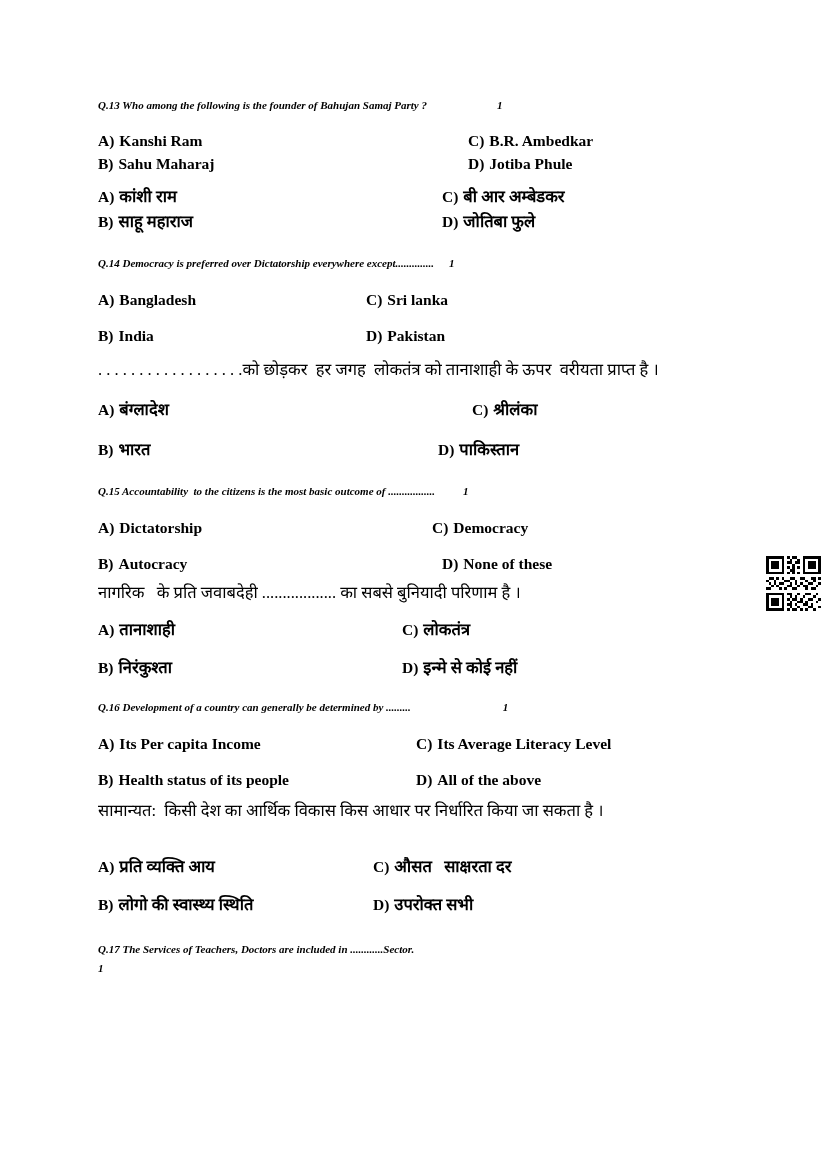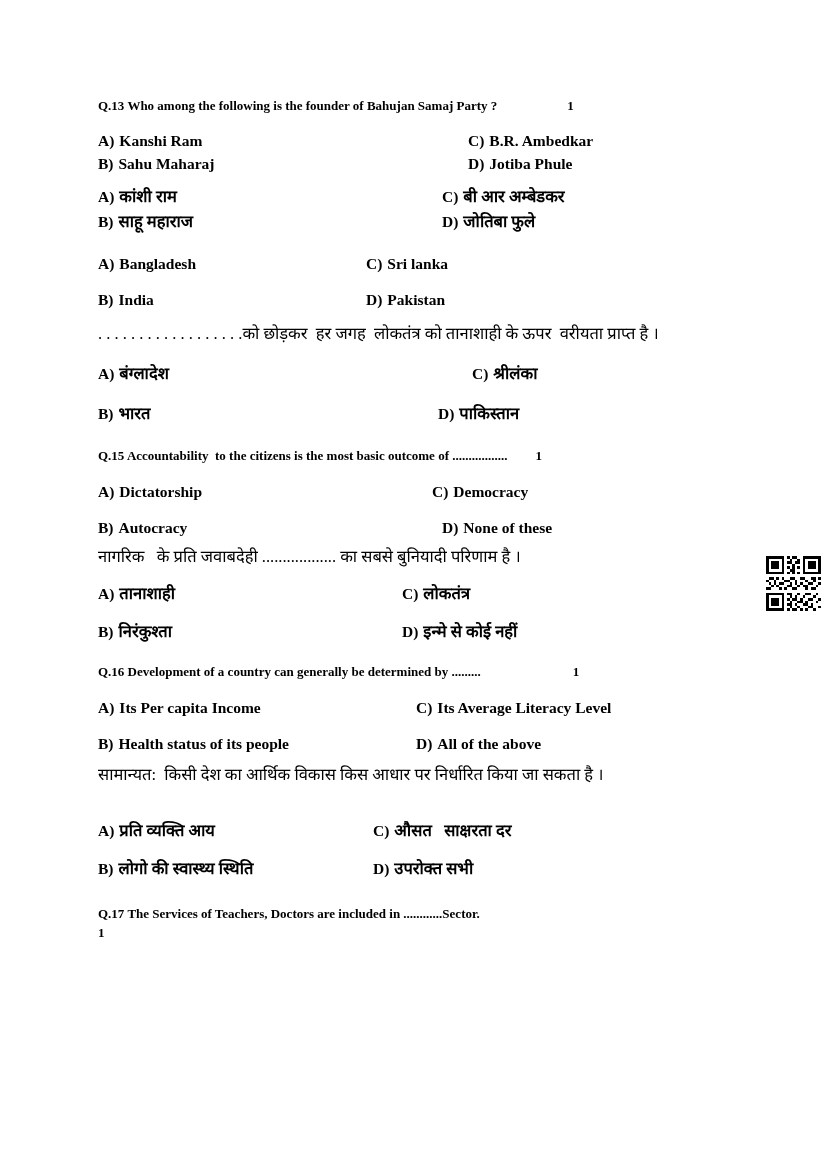--- a/index.html
+++ b/index.html
@@ -5,21 +5,21 @@
   * { margin:0; padding:0; box-sizing:border-box; }
   html,body { background:#ffffff; }
   body {
     width:827px; height:1169px; overflow:hidden;
     font-family:"Liberation Serif", serif;
     color:#000;
   }
   .page { position:relative; width:827px; height:1169px; padding:96px 90px 0 98px; }
 
   
-  .qhead { font-weight:bold; font-size:13px; line-height:19px; white-space:pre-wrap; }
+  .qhead { font-weight:bold; font-size:11px; line-height:19px; white-space:pre-wrap;font-style:italic; }
   .marks { font-weight:bold; display:inline-block; }
   .g70 { margin-left:70px; } .g15 { margin-left:15px; } .g28 { margin-left:28px; } .g92 { margin-left:92px; }
 
   .orow { display:flex; align-items:baseline; }
   .ocell { display:flex; align-items:baseline; flex-shrink:0; }
   .en-opt { font-weight:bold; font-size:15.5px; line-height:19px; white-space:pre-wrap; }
   .hi-opt .otext { font-weight:bold;text-align:center; }
   .olabel { font-weight:bold; font-family:"Liberation Serif", serif; font-size:15.5px; margin-right:5px; }
   .hi { font-size:16.5px; line-height:21px; font-family:"Liberation Serif", serif; white-space:pre-wrap; }
   .hi-stem { max-width:642px; line-height:25px; }
@@ -57,20 +57,21 @@
       <div class="ocell w344 hi hi-opt"><span class="olabel">A)</span><span class="otext">कांशी राम</span></div>
       <div class="ocell hi hi-opt"><span class="olabel">C)</span><span class="otext">बी आर अम्बेडकर</span></div>
     </div>
     <div class="orow mb22">
       <div class="ocell w344 hi hi-opt"><span class="olabel">B)</span><span class="otext">साहू महाराज</span></div>
       <div class="ocell hi hi-opt"><span class="olabel">D)</span><span class="otext">जोतिबा फुले</span></div>
     </div>
   </div>
 
   <div>
+    <p class="qhead mb17"><span>Q.14 Democracy is preferred over Dictatorship everywhere except..............</span><span class="marks g15">1</span></p>
     <div class="orow mb17">
       <div class="ocell w268 en-opt"><span class="olabel">A)</span><span class="otext">Bangladesh</span></div>
       <div class="ocell en-opt"><span class="olabel">C)</span><span class="otext">Sri lanka</span></div>
     </div>
     <div class="orow mb12">
       <div class="ocell w268 en-opt"><span class="olabel">B)</span><span class="otext">India</span></div>
       <div class="ocell en-opt"><span class="olabel">D)</span><span class="otext">Pakistan</span></div>
     </div>
     <p class="hi hi-stem mb17">. . . . . . . . . . . . . . . . . .को छोड़कर  हर जगह  लोकतंत्र को तानाशाही के ऊपर  वरीयता प्राप्त है ।</p>
     <div class="orow mb19">

